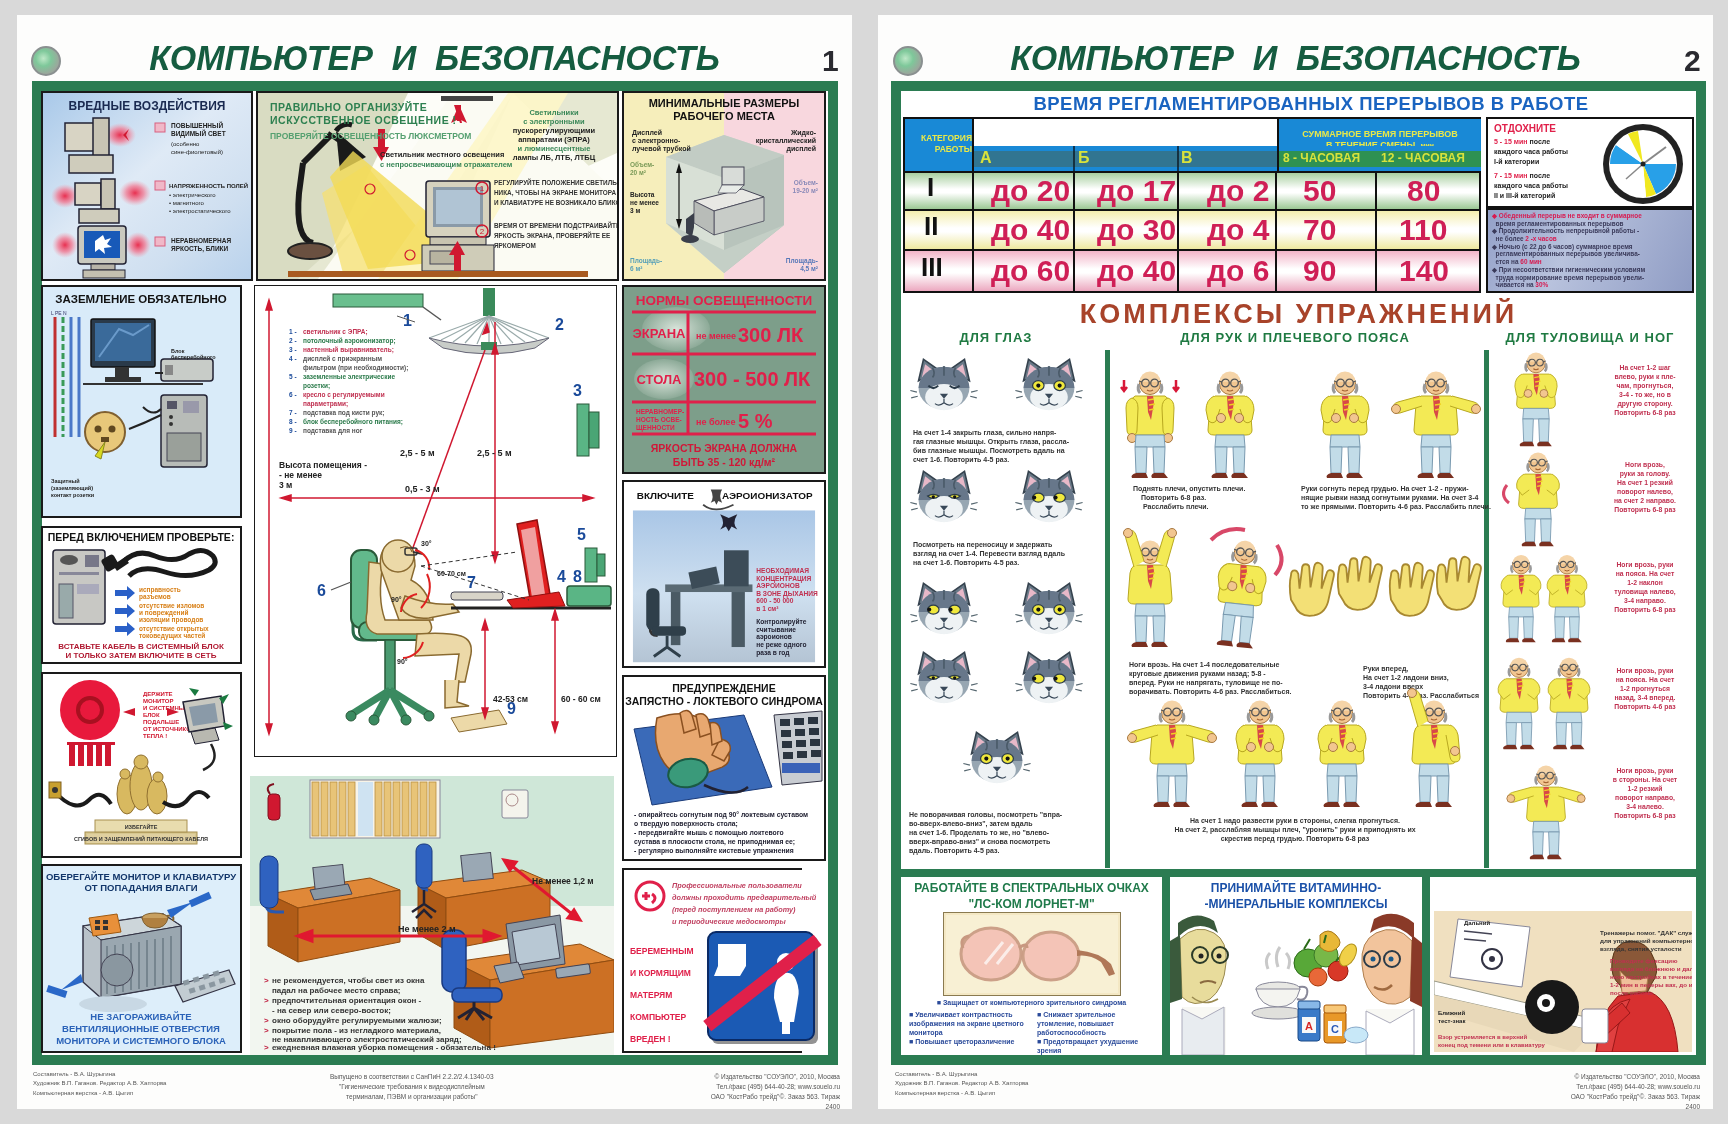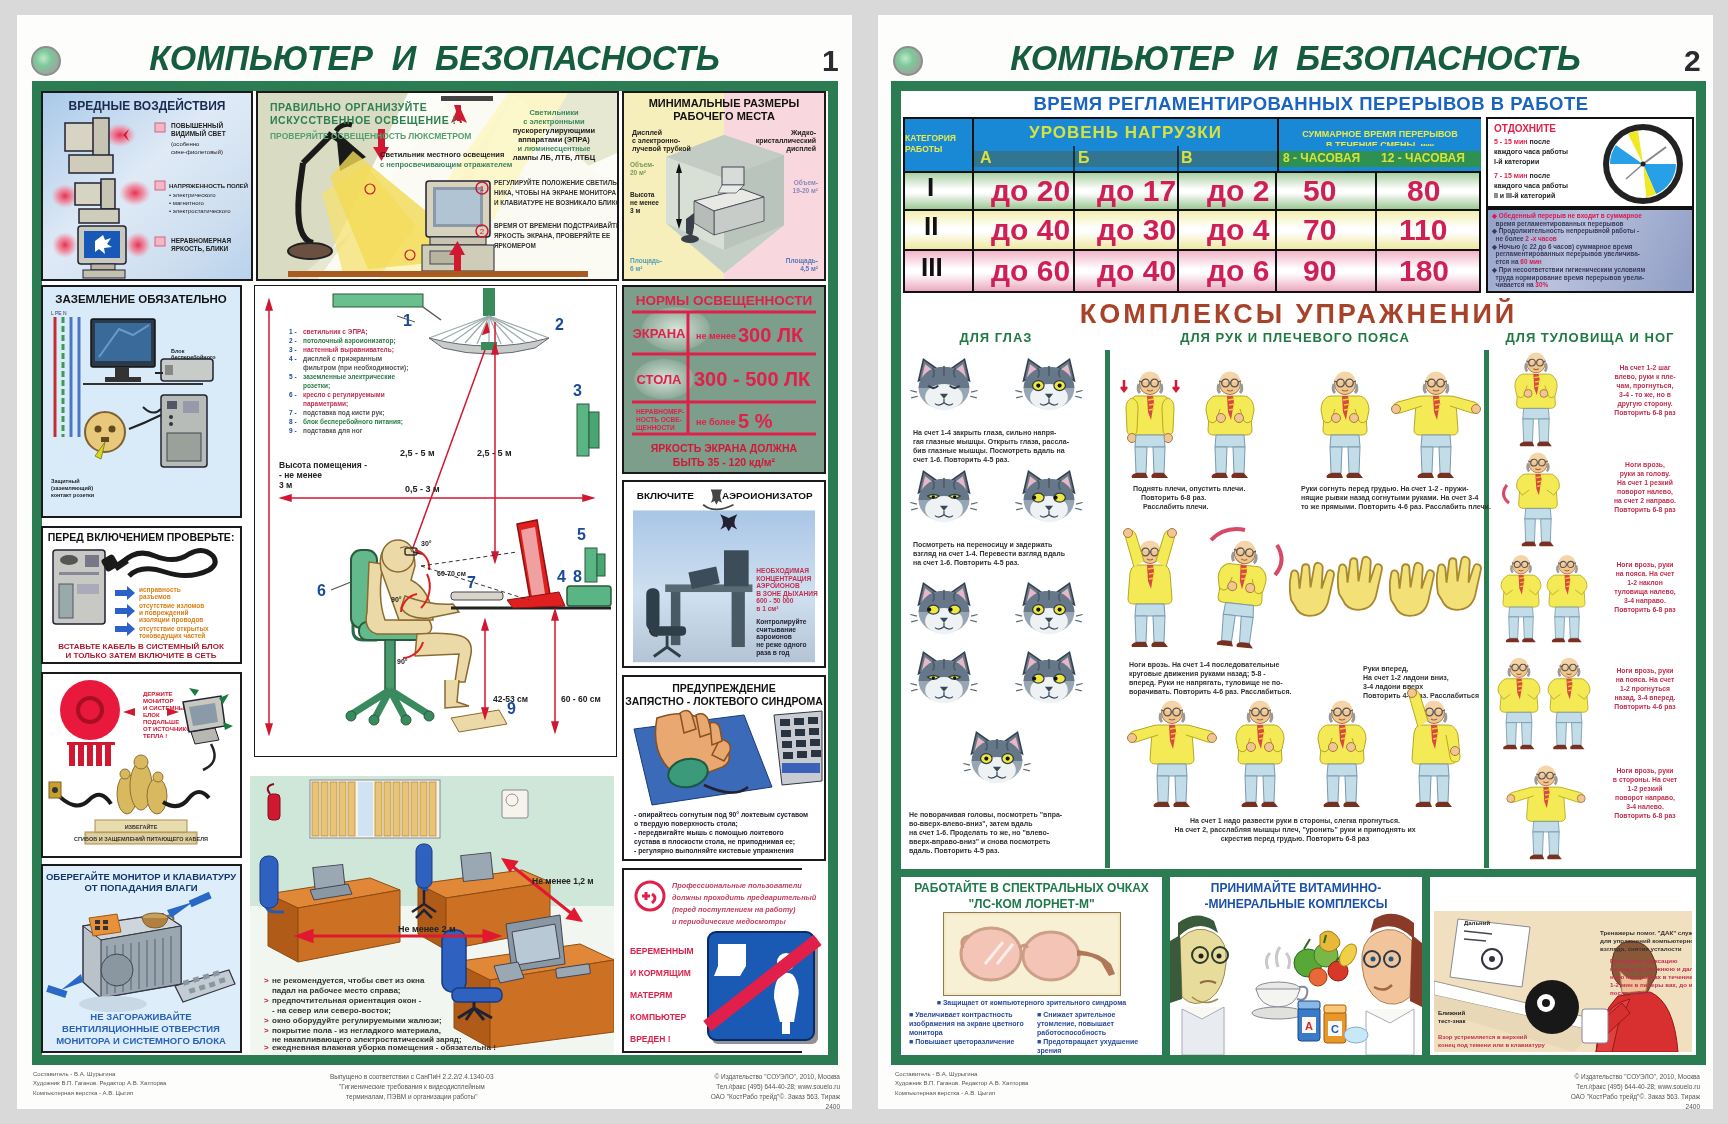--- a/index.html
+++ b/index.html
@@ -785,24 +785,21 @@
     </svg>
   </div>
   </div>
 
   <div id="rightposter">
   <div class="abs" style="left:931px;top:93px;width:760px;text-align:center;font-size:18.5px;font-weight:bold;color:#1a64c0;letter-spacing:0.5px;">ВРЕМЯ РЕГЛАМЕНТИРОВАННЫХ ПЕРЕРЫВОВ В РАБОТЕ</div>
 
   <div class="abs" style="left:903px;top:117px;width:578px;height:176px;border:2px solid #111;box-sizing:border-box;">
 
     <div class="abs" style="left:0;top:0;width:69px;height:52px;background:#1989d6;border-right:2px solid #111;box-sizing:border-box;">
-      <div style="margin-top:14px;text-align:left;font-size:8.5px;font-weight:bold;color:#e8e84a;line-height:1.3;">КАТЕГОРИЯ<br>РАБОТЫ</div>
-    </div>
-    <div class="abs" style="left:69px;top:0;width:303px;height:27px;background:#1989d6;text-align:center;">
-      <span style="font-size:17px;font-weight:bold;color:#d8e23c;line-height:27px;letter-spacing:1px;">УРОВЕНЬ НАГРУЗКИ</span>
+      <div style="margin-top:14px;text-align:right;font-size:8.5px;font-weight:bold;color:#e8e84a;line-height:1.3;">КАТЕГОРИЯ<br>РАБОТЫ</div>
     </div>
     <div class="abs" style="left:372px;top:0;width:204px;height:27px;background:#1989d6;border-left:2px solid #111;box-sizing:border-box;text-align:center;">
       <div style="font-size:9px;font-weight:bold;color:#e8e84a;margin-top:10px;line-height:1.2;">СУММАРНОЕ ВРЕМЯ ПЕРЕРЫВОВ<br>В ТЕЧЕНИЕ СМЕНЫ, <span style="font-size:7px">мин</span></div>
     </div>
 
     <div class="abs" style="left:69px;top:27px;width:303px;height:25px;background:#1989d6;">
       <div class="abs" style="left:0;top:5px;width:100%;height:16px;background:rgba(70,100,90,0.55);"></div>
       <div class="abs" style="left:99px;top:0;width:2px;height:25px;background:rgba(10,20,30,0.7);"></div>
       <div class="abs" style="left:203px;top:0;width:2px;height:25px;background:rgba(10,20,30,0.7);"></div>
       <div class="abs" style="left:6px;top:3px;font-size:16px;font-weight:bold;color:#d8e23c;">А</div>
@@ -842,21 +839,21 @@
       <div class="abs" style="left:302px;">до 4</div>
           <div class="abs" style="left:398px;">70</div>
       <div class="abs" style="left:494px;">110</div>
     </div>
     <div class="abs" style="left:0;top:135px;width:574px;font-weight:bold;font-size:30px;color:#cf1f56;">
       <div class="abs" style="left:16px;top:-2px;color:#111;font-size:26px;">III</div>
       <div class="abs" style="left:86px;">до 60</div>
           <div class="abs" style="left:192px;">до 40</div>
       <div class="abs" style="left:302px;">до 6</div>
           <div class="abs" style="left:398px;">90</div>
-      <div class="abs" style="left:494px;">180</div>
+      <div class="abs" style="left:494px;">140</div>
     </div>
   </div>
 
   <div class="abs" style="left:1486px;top:117px;width:208px;height:91px;border:2px solid #111;box-sizing:border-box;background:#fff;">
     <div class="abs" style="left:6px;top:4px;font-size:10px;font-weight:bold;color:#e0204a;">ОТДОХНИТЕ</div>
     <div class="abs" style="left:6px;top:18px;font-size:7px;line-height:1.45;color:#222;font-weight:bold;"><span style="color:#e0204a;">5 - 15 мин</span> после<br>каждого часа работы<br>I-й категории</div>
     <div class="abs" style="left:6px;top:52px;font-size:7px;line-height:1.45;color:#222;font-weight:bold;"><span style="color:#e0204a;">7 - 15 мин</span> после<br>каждого часа работы<br>II и III-й категорий</div>
     <svg class="abs" style="left:112px;top:2px;" width="86" height="86" viewBox="0 0 86 86">
       <circle cx="43" cy="43" r="40" fill="#222"></circle>
       <circle cx="43" cy="43" r="34" fill="#fff"></circle>

